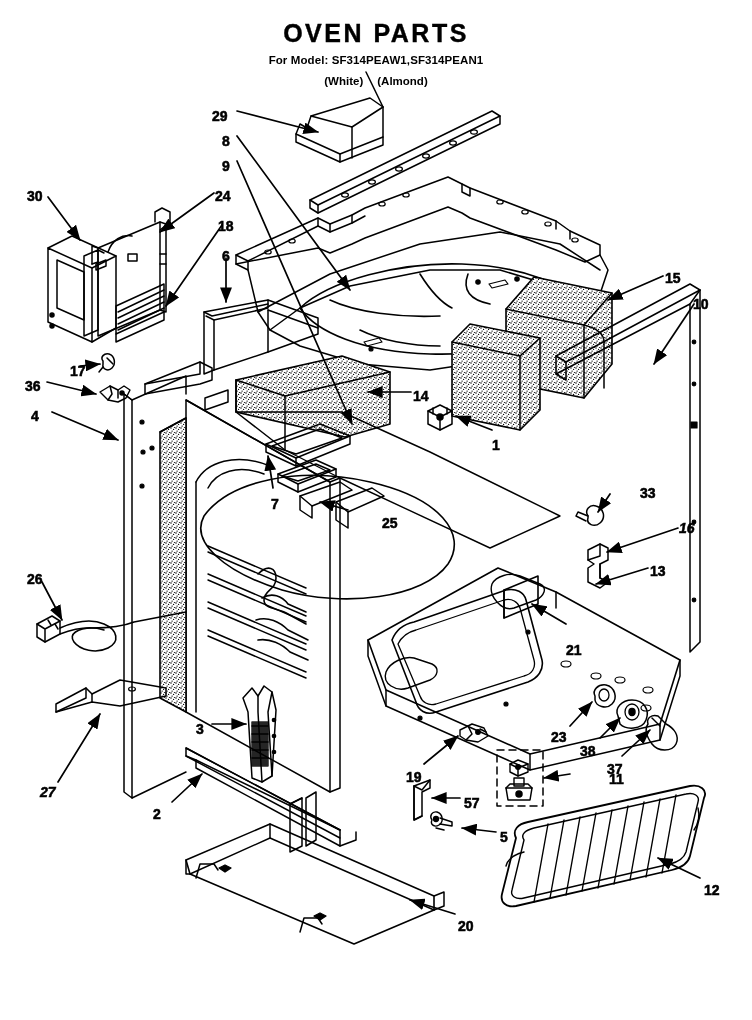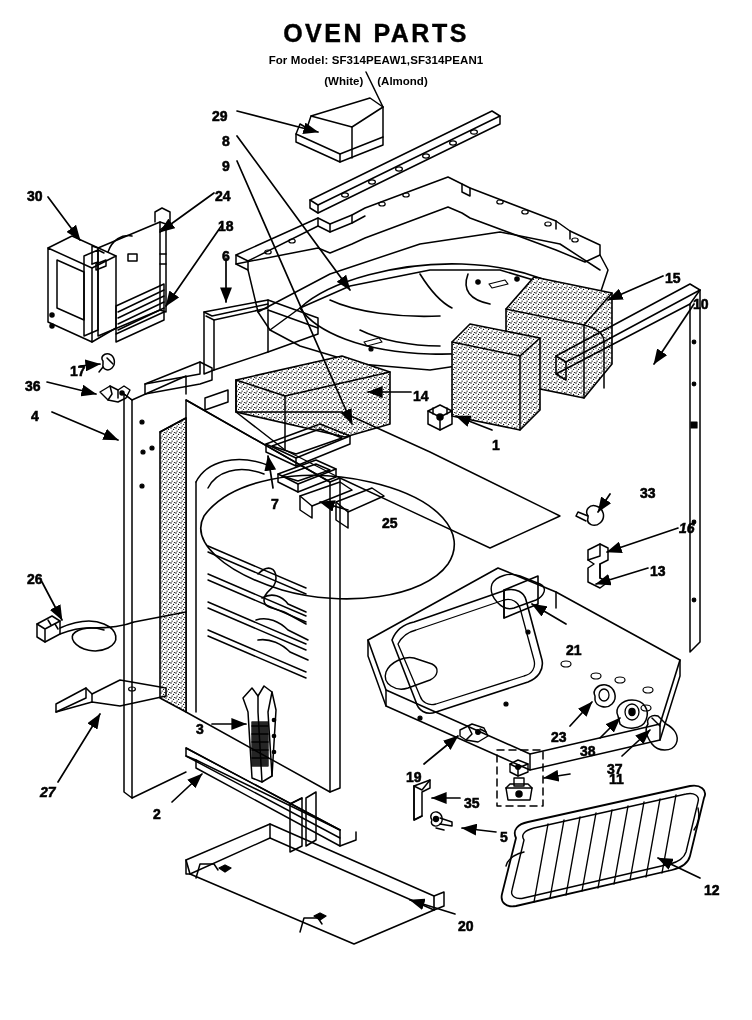--- a/index.html
+++ b/index.html
@@ -536,21 +536,21 @@
       <div class="callout" style="left: 650px; top: 551px;">13</div>
       <div class="callout" style="left: 27px; top: 559px;">26</div>
       <div class="callout" style="left: 566px; top: 618px; margin-top: 12px;">21</div>
       <div class="callout" style="left: 196px; top: 709px;">3</div>
       <div class="callout" style="left: 551px; top: 717px;">23</div>
       <div class="callout" style="left: 580px; top: 731px;">38</div>
       <div class="callout" style="left: 573px; top: 759px; margin-left: 36px;">11</div>
       <div class="callout" style="left: 607px; top: 749px;">37</div>
       <div class="callout" style="left: 406px; top: 757px; text-align: right;">19</div>
       <div class="callout" style="left: 40px; top: 772px; font-style: italic;">27</div>
-      <div class="callout" style="left: 464px; top: 783px;">35</div>
+      <div class="callout" style="left: 464px; top: 783px;">57</div>
       <div class="callout" style="left: 153px; top: 794px;">2</div>
       <div class="callout" style="left: 500px; top: 817px;">5</div>
       <div class="callout" style="left: 704px; top: 870px;">12</div>
       <div class="callout" style="left: 458px; top: 906px;">20</div>
     </div>
 
   <div class="corner-mark"></div>
 </div>
 
 </body></html>

